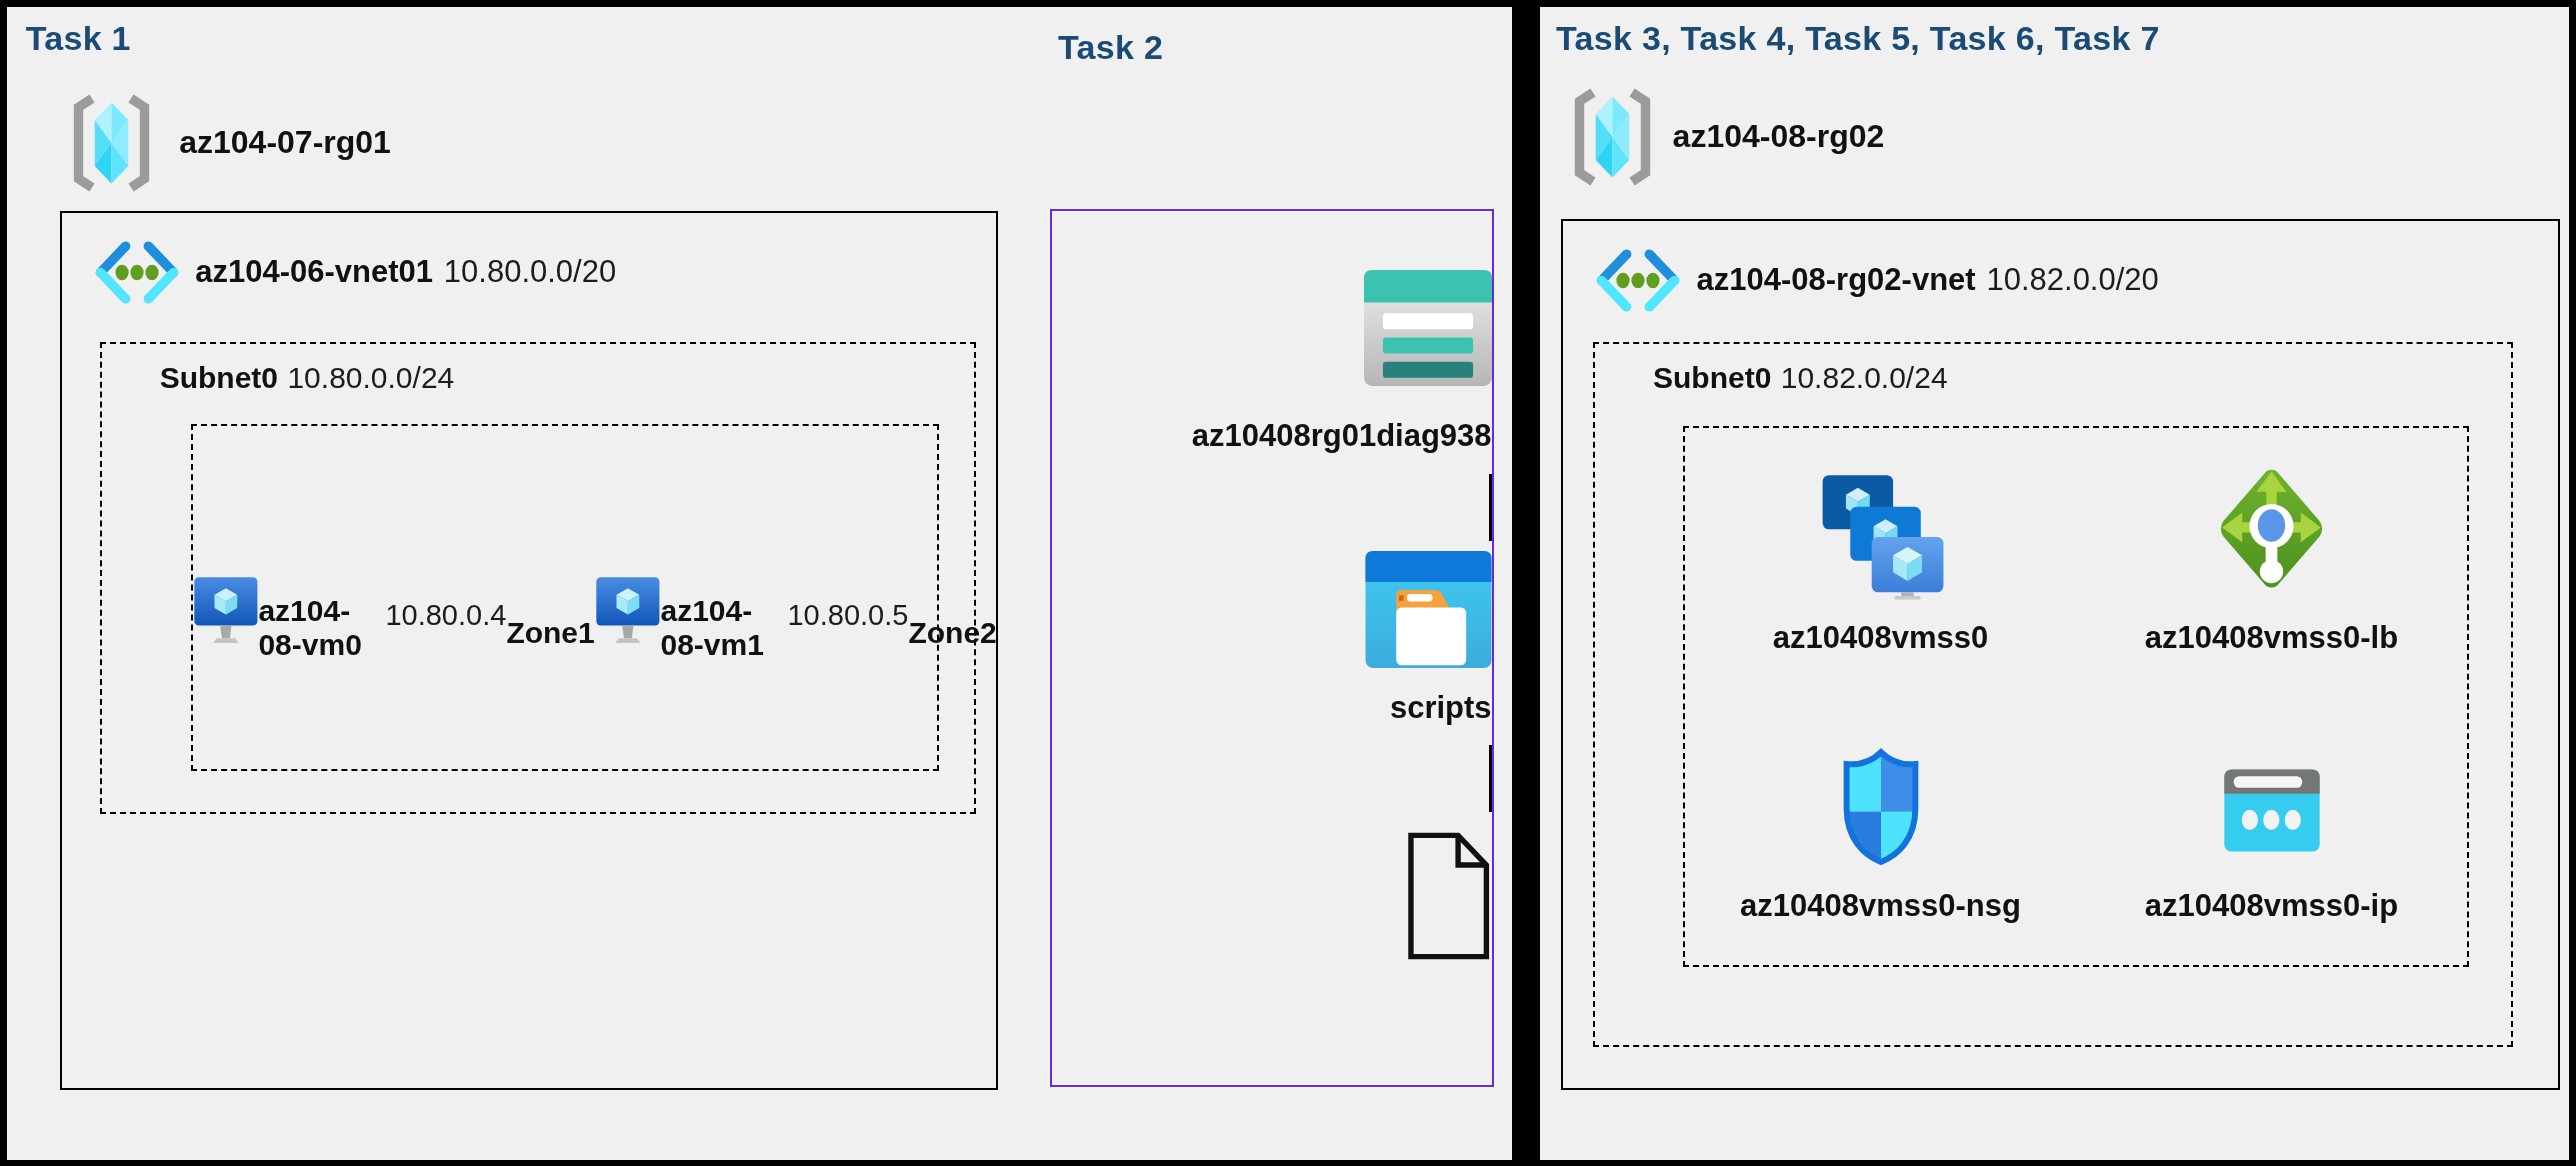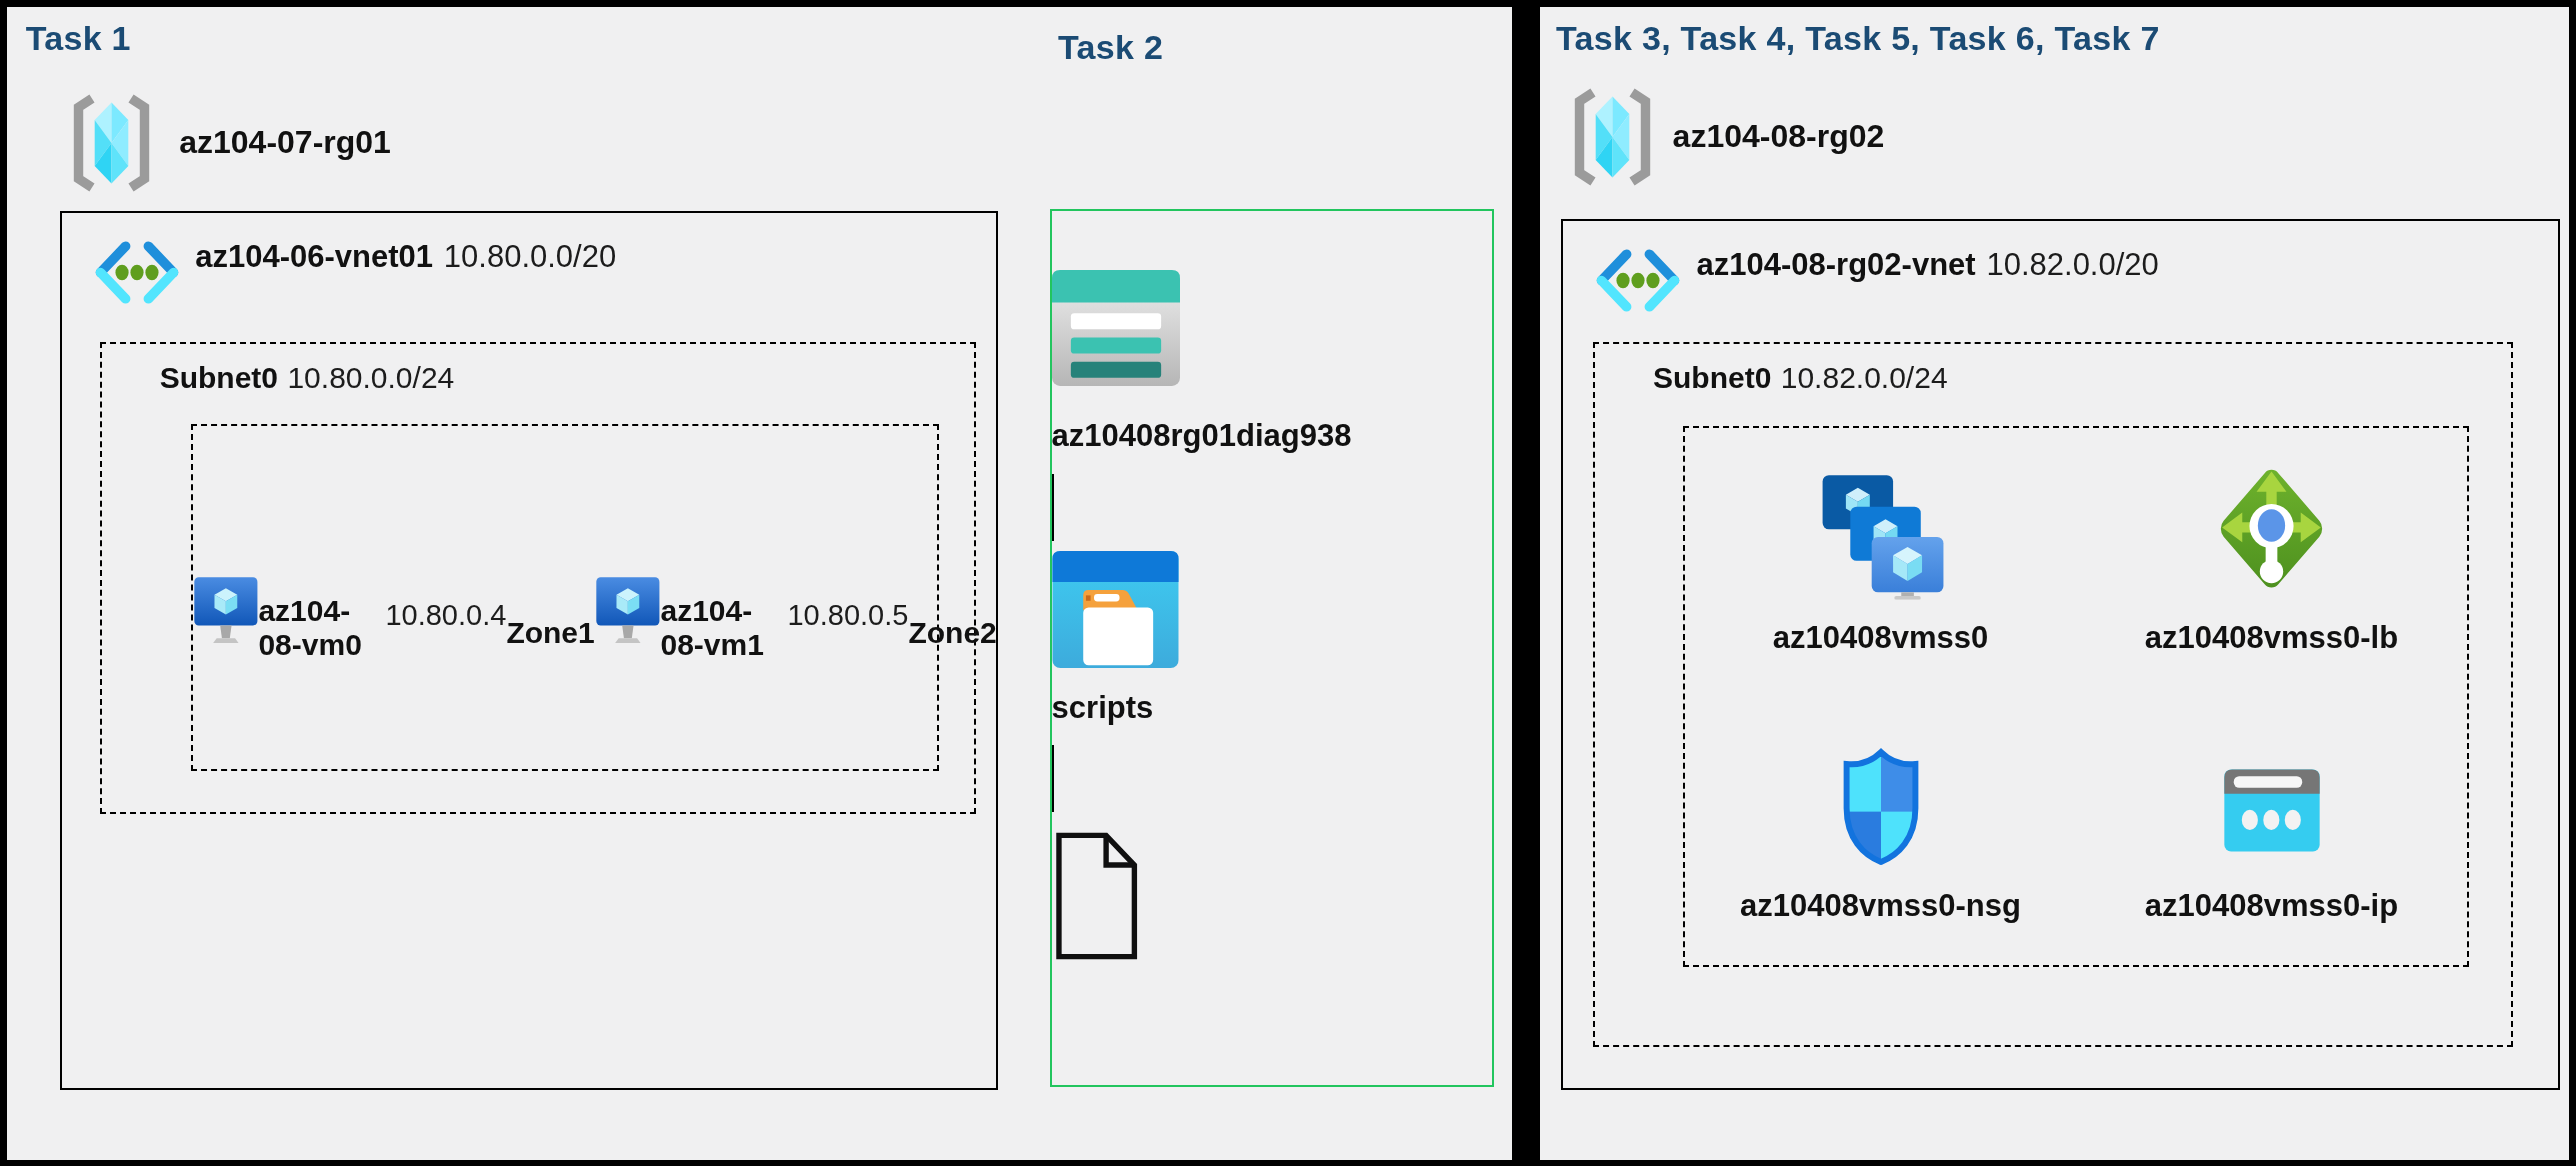--- a/index.html
+++ b/index.html
@@ -21,21 +21,21 @@
   .rg-row { position:absolute; display:flex; align-items:center; }
   #panel1 .rg-row { left:54px; top:86px; gap:17.5px; }
   #panel3 .rg-row { left:21.6px; top:80px; gap:10px;align-items:center; }
   .rg-row svg { width:101px; height:100px; }
   .rg-name { font-size:32px; font-weight:bold; }
 
   .vnet-box { position:absolute; border:2px solid #000; }
   #panel1 .vnet-box { left:53px; top:204px; width:938px; height:879px; }
   #panel3 .vnet-box { left:21px; top:212px; width:999px; height:871px; }
 
-  .vnet-head { position:absolute; left:30px; top:26px; display:flex; gap:13.5px; }
+  .vnet-head { position:absolute; left:30px; top:26px; display:flex; align-items:center; gap:13.5px; }
   .vnet-head svg { width:90px; height:67px; }
   .vnet-label { font-size:31px; }
   .vnet-label .cidr { margin-left:10.8px; font-weight:normal; color:#1c1c1c; }
   .bold { font-weight:bold; }
 
   .subnet-box { position:absolute; border:2.7px dashed #000; }
   #panel1 .subnet-box { left:38px; top:129px; width:876px; height:472px; }
   #panel3 .subnet-box { left:30px; top:121px; width:920px; height:705px; }
   .subnet-label { position:absolute; left:58px; top:17.5px; font-size:30px; }
   .subnet-label .cidr { margin-left:9.4px; font-weight:normal; color:#1c1c1c; }
@@ -52,21 +52,21 @@
 
   .res-cell { width:50%; display:flex; flex-direction:column; align-items:center; }
   .res-cell.row1 { padding-top:31px; }
   .res-cell.row2 { padding-top:89px; }
   .res-icon-wrap { display:flex; align-items:center; justify-content:center; }
   .row1 .res-icon-wrap { height:142px; }
   .row2 .res-icon-wrap { height:124px; }
   .res-name { margin-top:19px; font-size:31px; font-weight:bold; }
 
   .p2-box { position:absolute; left:19.6px; top:202px; width:444px; height:878px;
-            border:2px solid #22c55e; display:flex; flex-direction:column; align-items:flex-start; }
+            border:2px solid #6d28d9; display:flex; flex-direction:column; align-items:flex-end; }
   .p2-label { font-size:31px; font-weight:bold; text-align:center; }
   .connector { width:2.7px; height:67px; background:#000; }
   svg.ic-storage   { width:128px; height:116px; margin-top:59px; }
   .p2-storage-label { margin-top:32px; }
   .connector.c1 { margin-top:20px; }
   svg.ic-container { width:127px; height:117px; margin-top:10.8px; }
   .p2-scripts-label { margin-top:21.6px; }
   .connector.c2 { margin-top:19px; }
   svg.ic-file { width:88px; height:132px; margin-top:17.5px; }
   .p2-file-label { margin-top:31px; }

